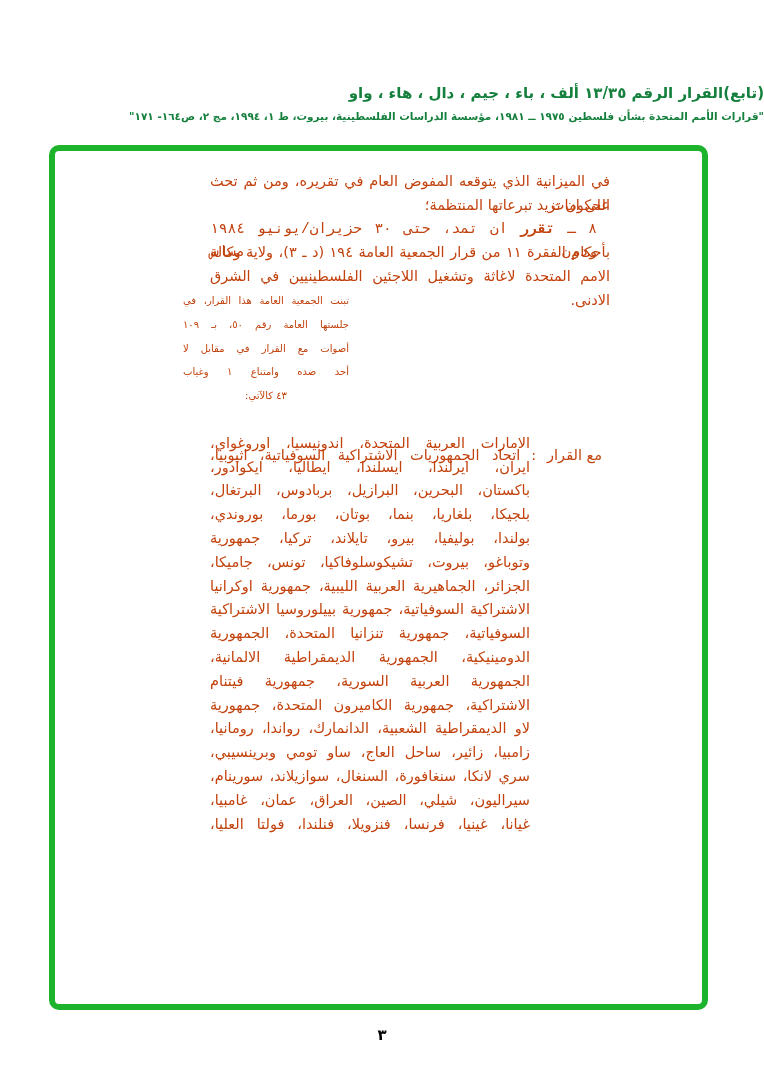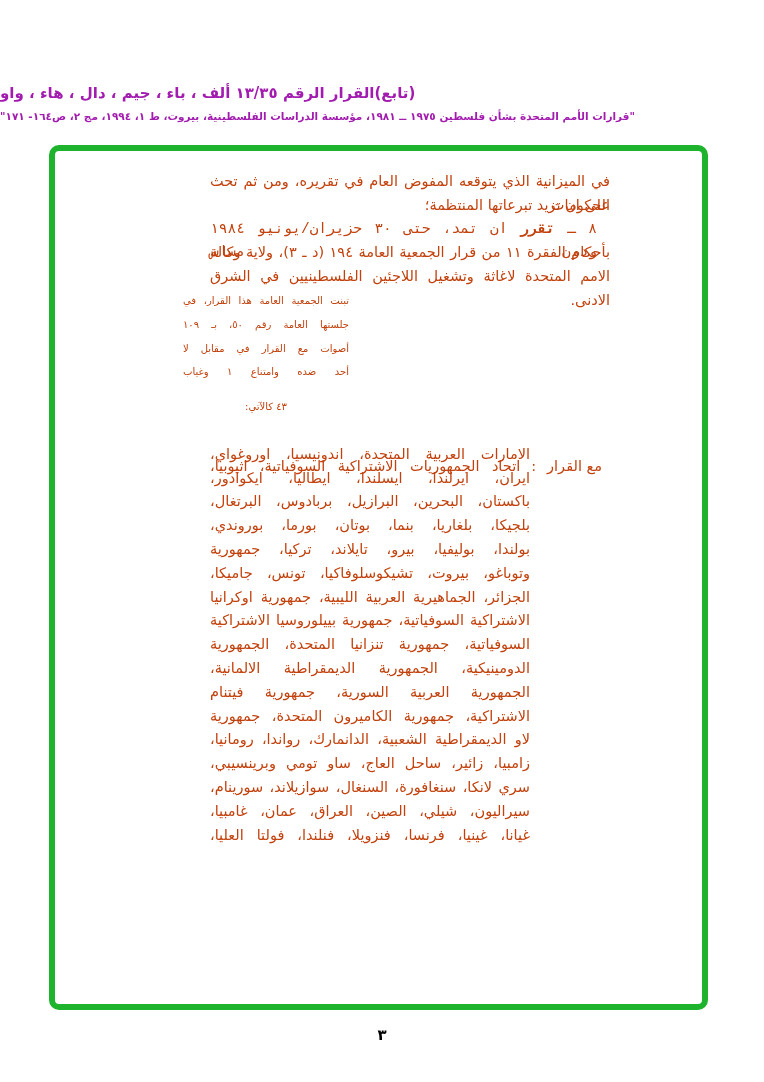--- a/index.html
+++ b/index.html
@@ -1,35 +1,35 @@
 <!DOCTYPE html>
 <html lang="ar"><head>
 <meta charset="utf-8">
 <style>
   html,body{margin:0;padding:0;background:#ffffff;}
   .page{position:relative;width:764px;height:1082px;background:#ffffff;overflow:hidden;
         font-family:"DejaVu Sans",sans-serif;color:#161616;}
   
-  .header{position:absolute;top:84px;left:0;right:0;text-align:left;direction:rtl;color:#a21caf;}
+  .header{position:absolute;top:84px;left:0;right:0;text-align:right;direction:rtl;color:#15803d;}
   .header-line1{font-size:15px;font-weight:700;letter-spacing:.3px;}
   .header-line2{font-size:10.5px;font-weight:700;margin-top:8px;letter-spacing:.1px;}
   
   .frame{position:absolute;left:49px;top:145px;width:647px;height:853px;
          border:6px solid #1db32d;border-radius:10px;background:transparent;}
   
   .textcol{position:absolute;top:170px;right:154px;width:400px;direction:rtl;
            font-size:14.5px;line-height:23.8px;color:#c2410c;}
   .ln{height:23.8px;}
   .j{text-align:justify;text-align-last:justify;}
   .r{text-align:right;}
   .indent1{padding-right:13px;box-sizing:border-box;font-family:Liberation Mono, monospace;}
   .b{font-weight:700;}
   
   .note{width:166px;margin-left:-27px;margin-right:auto;font-size:10px;}
-  .note .last{text-align:justify;text-align-last:center;margin-top:11px;}
+  .note .last{text-align:justify;text-align-last:center;}
   
   .vote-row{display:flex;height:23.8px;align-items:baseline;}
   .vote-label{padding-right:8px;white-space:nowrap;}
   .vote-colon{margin:0 11px 0 11px;}
   .vote-text{width:320px;text-align:justify;text-align-last:justify;margin-top:36px;}
   
   .country{width:320px;margin-right:80px;text-align:justify;text-align-last:justify;height:23.8px;}
   
   .pagenum{position:absolute;top:1026px;left:0;right:0;text-align:center;
            font-size:15px;font-weight:700;color:#000;}

